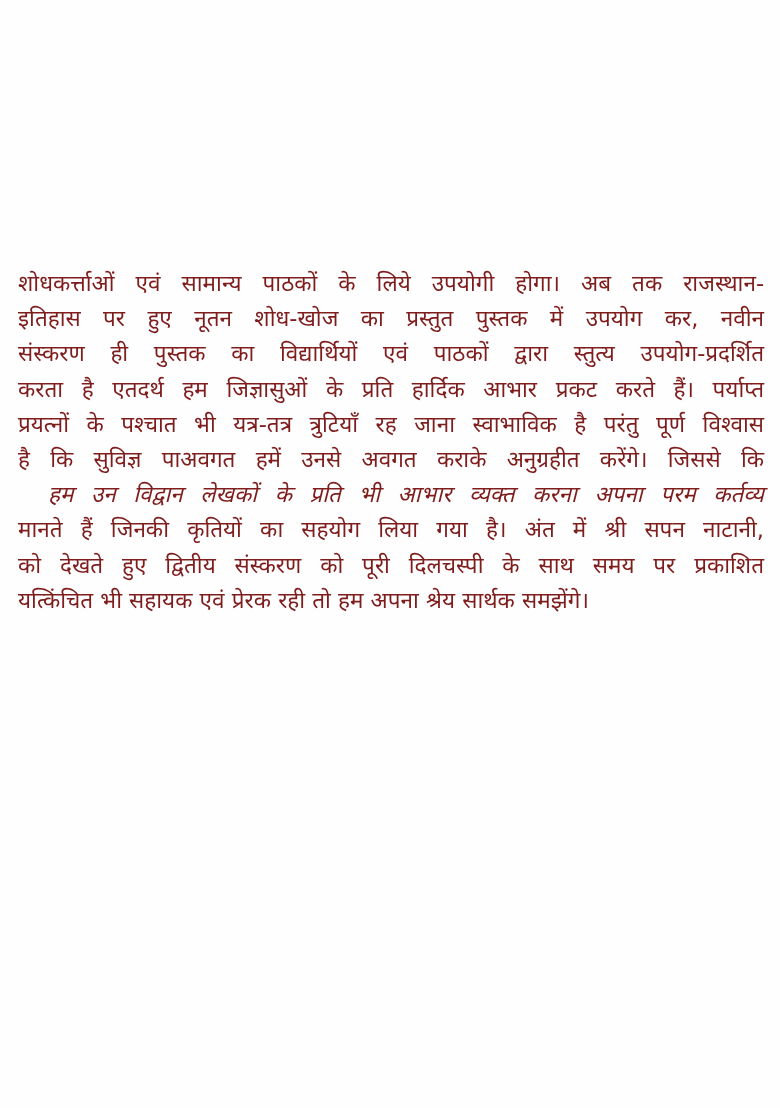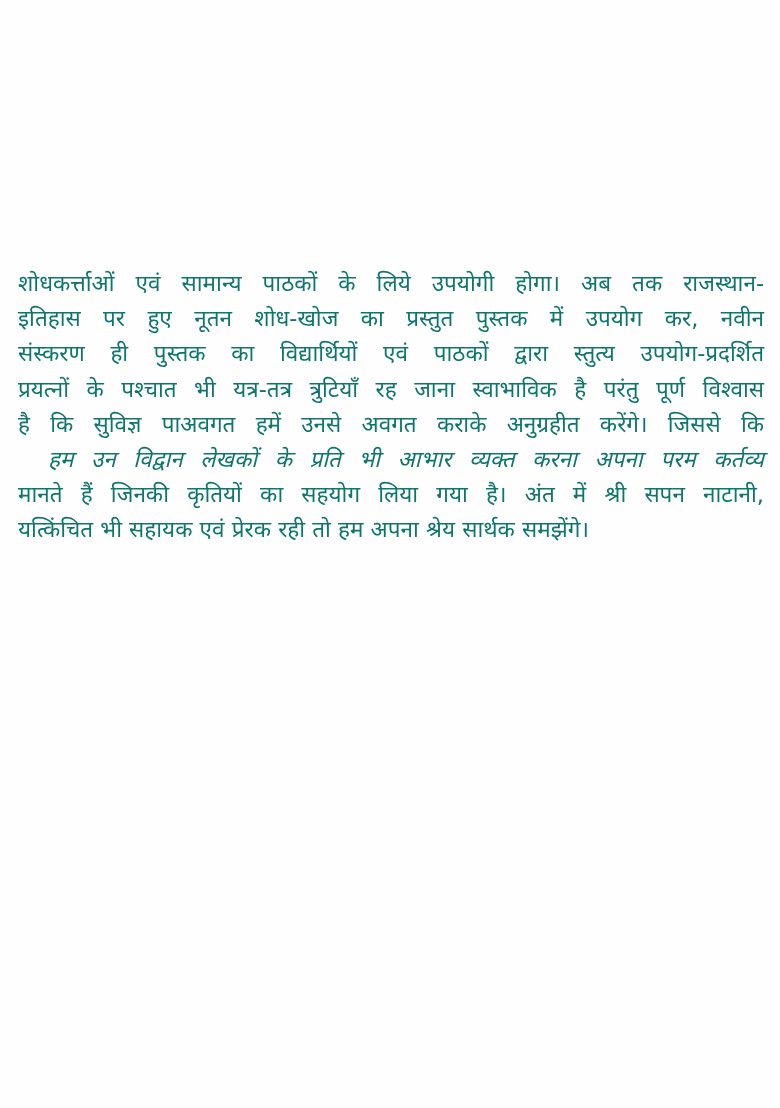--- a/index.html
+++ b/index.html
@@ -20,21 +20,21 @@
       top: 0;
       width: 780px;
       height: 1108px;
       background: #fefefe;
     }
     .text-block {
       position: absolute;
       left: 18px;
       top: 266px;
       width: 746px;
-      color: #0f766e;
+      color: #7f1d1d;
       font-family: "DejaVu Sans", sans-serif;
       font-size: 22.5px;
       line-height: 35.2px;
     }
     .line {
       display: block;
       white-space: nowrap;
       text-align: justify;
       text-align-last: justify;
       height: 35.2px;
@@ -50,22 +50,24 @@
   </style>
 </head>
 <body>
 
 <div class="page">
   <div class="text-block">
     <div>
       <span class="line">शोधकर्त्ताओं एवं सामान्य पाठकों के लिये उपयोगी होगा। अब तक राजस्थान-</span>
       <span class="line">इतिहास पर हुए नूतन शोध-खोज का प्रस्तुत पुस्तक में उपयोग कर, नवीन</span>
       <span class="line">संस्करण ही पुस्तक का विद्यार्थियों एवं पाठकों द्वारा स्तुत्य उपयोग-प्रदर्शित</span>
+      <span class="line">करता है एतदर्थ हम जिज्ञासुओं के प्रति हार्दिक आभार प्रकट करते हैं। पर्याप्त</span>
       <span class="line">प्रयत्नों के पश्चात भी यत्र-तत्र त्रुटियाँ रह जाना स्वाभाविक है परंतु पूर्ण विश्वास</span>
       <span class="line">है कि सुविज्ञ पाअवगत हमें उनसे अवगत कराके अनुग्रहीत करेंगे। जिससे कि</span>
     </div>
     <div>
       <span class="line indent">हम उन विद्वान लेखकों के प्रति भी आभार व्यक्त करना अपना परम कर्तव्य</span>
       <span class="line">मानते हैं जिनकी कृतियों का सहयोग लिया गया है। अंत में श्री सपन नाटानी,</span>
+      <span class="line">को देखते हुए द्वितीय संस्करण को पूरी दिलचस्पी के साथ समय पर प्रकाशित</span>
       <span class="line last">यत्किंचित भी सहायक एवं प्रेरक रही तो हम अपना श्रेय सार्थक समझेंगे।</span>
     </div>
   </div>
 </div>
 
 </body></html>

